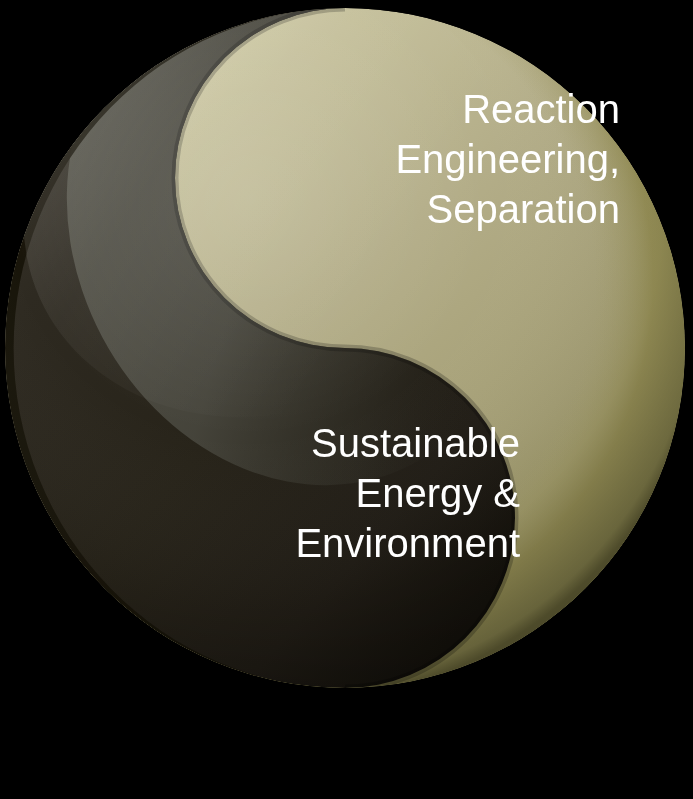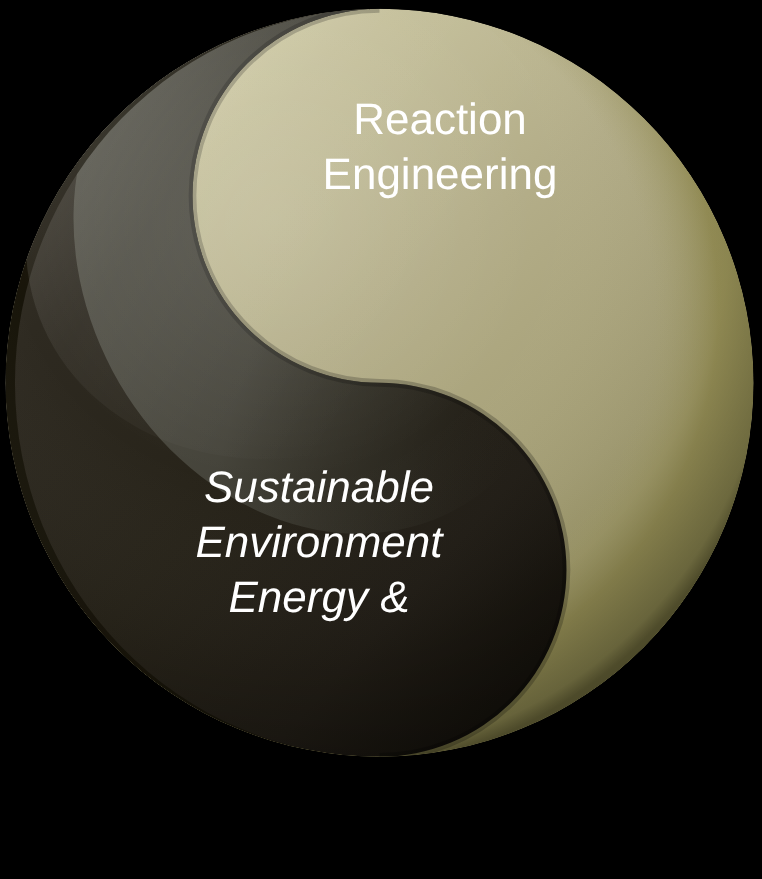--- a/index.html
+++ b/index.html
@@ -39,26 +39,25 @@
     letter-spacing: 0px;
     -webkit-font-smoothing: antialiased;
     pointer-events: none;
   }
   #recs-label {
     left: 180px;
     top: 84px;
     width: 440px;
   }
   #see-label {
-    left: 80px;
+    left: 100px;
     top: 418px;
     width: 420px;
-    font-style: italic;
   }
-  .label-line { display: block; }
+  .label-line { display: block; text-align: right; }
 </style>
 </head>
 <body>
 
 <div id="stage">
 
   <svg id="yinyang-svg" viewBox="0 0 693 799" aria-hidden="true">
     <defs>
 
       <linearGradient id="gradLight" x1="0.18" y1="0.02" x2="0.92" y2="0.95">
@@ -144,22 +143,23 @@
                A 170 170 0 0 0 345 348
                A 170 170 0 0 1 345 688" fill="none" stroke="#000000" stroke-opacity="0.22" stroke-width="7"></path>
 
       <circle cx="345" cy="348" r="340" fill="url(#gradSphere)"></circle>
       <ellipse cx="268" cy="196" rx="250" ry="215" transform="rotate(-24 268 196)" fill="url(#gradGloss)"></ellipse>
     </g>
   </svg>
 
   <div id="recs-label" class="label-block">
     <span class="label-line">Reaction</span>
-    <span class="label-line">Engineering</span>
+    <span class="label-line">Engineering,</span>
+    <span class="label-line">Separation</span>
   </div>
 
   <div id="see-label" class="label-block">
     <span class="label-line">Sustainable</span>
+    <span class="label-line">Energy &amp;</span>
     <span class="label-line">Environment</span>
-    <span class="label-line">Energy &amp;</span>
   </div>
 
 </div>
 
 </body></html>

